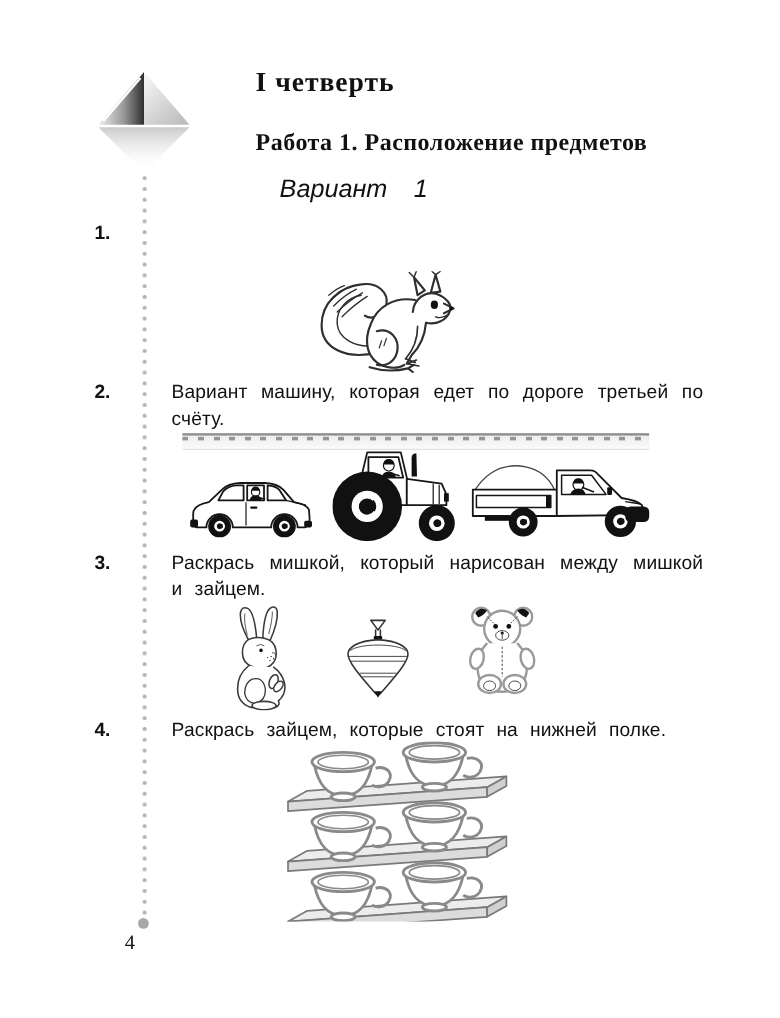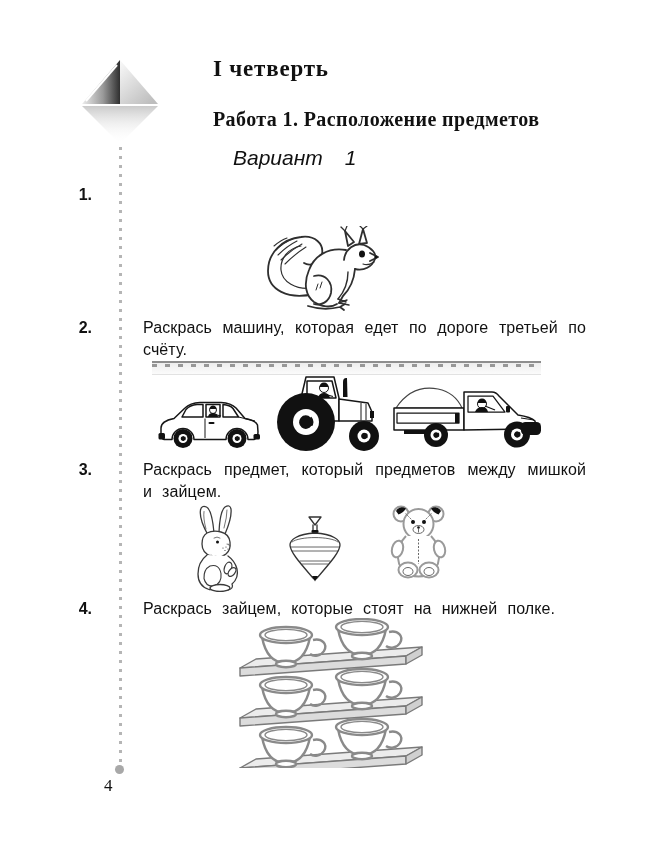--- a/index.html
+++ b/index.html
@@ -121,21 +121,21 @@
       <path d="M92,46 C92,58 88,66 82,73" fill="none" stroke-width="1.4"></path>
       <path d="M83,77 L93,79 M83,77 L91,74 M82,73 L90,76" fill="none" stroke-width="1.4"></path>
 
       <path d="M58,50 C69,47 77,56 75,67 C73,76 65,80 58,78" fill="none"></path>
       <path d="M52,80 Q68,85 84,81 M84,81 L89,78 M84,81 L88,84" fill="none"></path>
       <path d="M62,58 L60,64 M66,56 L64,62" fill="none" stroke-width="1"></path>
     </g>
   </svg>
 
   <div class="abs tnum n2">2.</div>
-  <div class="abs ttext x2">Раскрась машину, которая едет по дороге третьей по счёту.</div>
+  <div class="abs ttext x2">Вариант машину, которая едет по дороге третьей по счёту.</div>
 
   <div class="abs road"></div>
 
   <svg class="abs car" width="104" height="52" viewBox="0 0 208 104">
     <g fill="#fff" stroke="#161616" stroke-width="3" stroke-linejoin="round">
       <path d="M14,87 Q8,86 8,76 L8,64 Q8,50 34,45 L56,24 Q66,14 86,13 L128,13 Q148,14 158,24 L176,45 Q198,49 201,58 L202,72 Q202,84 194,87 L182,87 A22,22 0 0 0 138,87 L74,87 A22,22 0 0 0 30,87 Z"></path>
       <path d="M58,27 Q66,18 80,17 L92,17 L92,42 L50,42 Z"></path>
       <path d="M98,17 L126,17 L126,42 L98,42 Z"></path>
       <path d="M132,17 Q146,18 152,25 L163,42 L132,42 Z"></path>
       <path d="M96,45 L96,84" stroke-width="2"></path>
@@ -208,21 +208,21 @@
       <path d="M93,103 A7,7 0 1 0 94,112" stroke="#fff" stroke-width="2.6" fill="none"></path>
       <circle cx="250" cy="107" r="26" fill="#111"></circle>
         <circle cx="250" cy="107" r="12" fill="#fff"></circle>
       <circle cx="250" cy="107" r="7" fill="#111"></circle>
       <path d="M255,101 A7.5,7.5 0 1 0 256,112" stroke="#fff" stroke-width="2.8" fill="none"></path>
       <rect x="258" y="82" width="40" height="26" rx="9" fill="#111"></rect>
     </g>
   </svg>
 
   <div class="abs tnum n3">3.</div>
-  <div class="abs ttext x3">Раскрась предмет, который предметов между мишкой и зайцем.</div>
+  <div class="abs ttext x3">Раскрась мишкой, который нарисован между мишкой и зайцем.</div>
 
   <svg class="abs rabbit" width="57" height="88" viewBox="0 0 114 176">
     <g fill="#fff" stroke="#3a3a3a" stroke-width="2.6" stroke-linecap="round" stroke-linejoin="round">
       <path d="M34,62 Q16,30 19,12 Q21,2 31,6 Q42,12 46,58"></path>
       <path d="M30,50 Q24,28 26,15" fill="none" stroke-width="1.4"></path>
       <path d="M56,56 Q58,14 68,6 Q78,0 80,10 Q82,28 68,60"></path>
       <path d="M66,48 Q72,26 72,12" fill="none" stroke-width="1.4"></path>
       <path d="M32,58 Q22,64 22,80 Q22,98 40,104 Q58,110 70,100 Q80,92 78,76 Q76,60 60,56 Q44,52 32,58 Z"></path>
       <path d="M46,68 Q52,64 58,68" fill="none" stroke-width="1.4"></path>
       <circle cx="53" cy="76" r="3" fill="#111" stroke="none"></circle>

